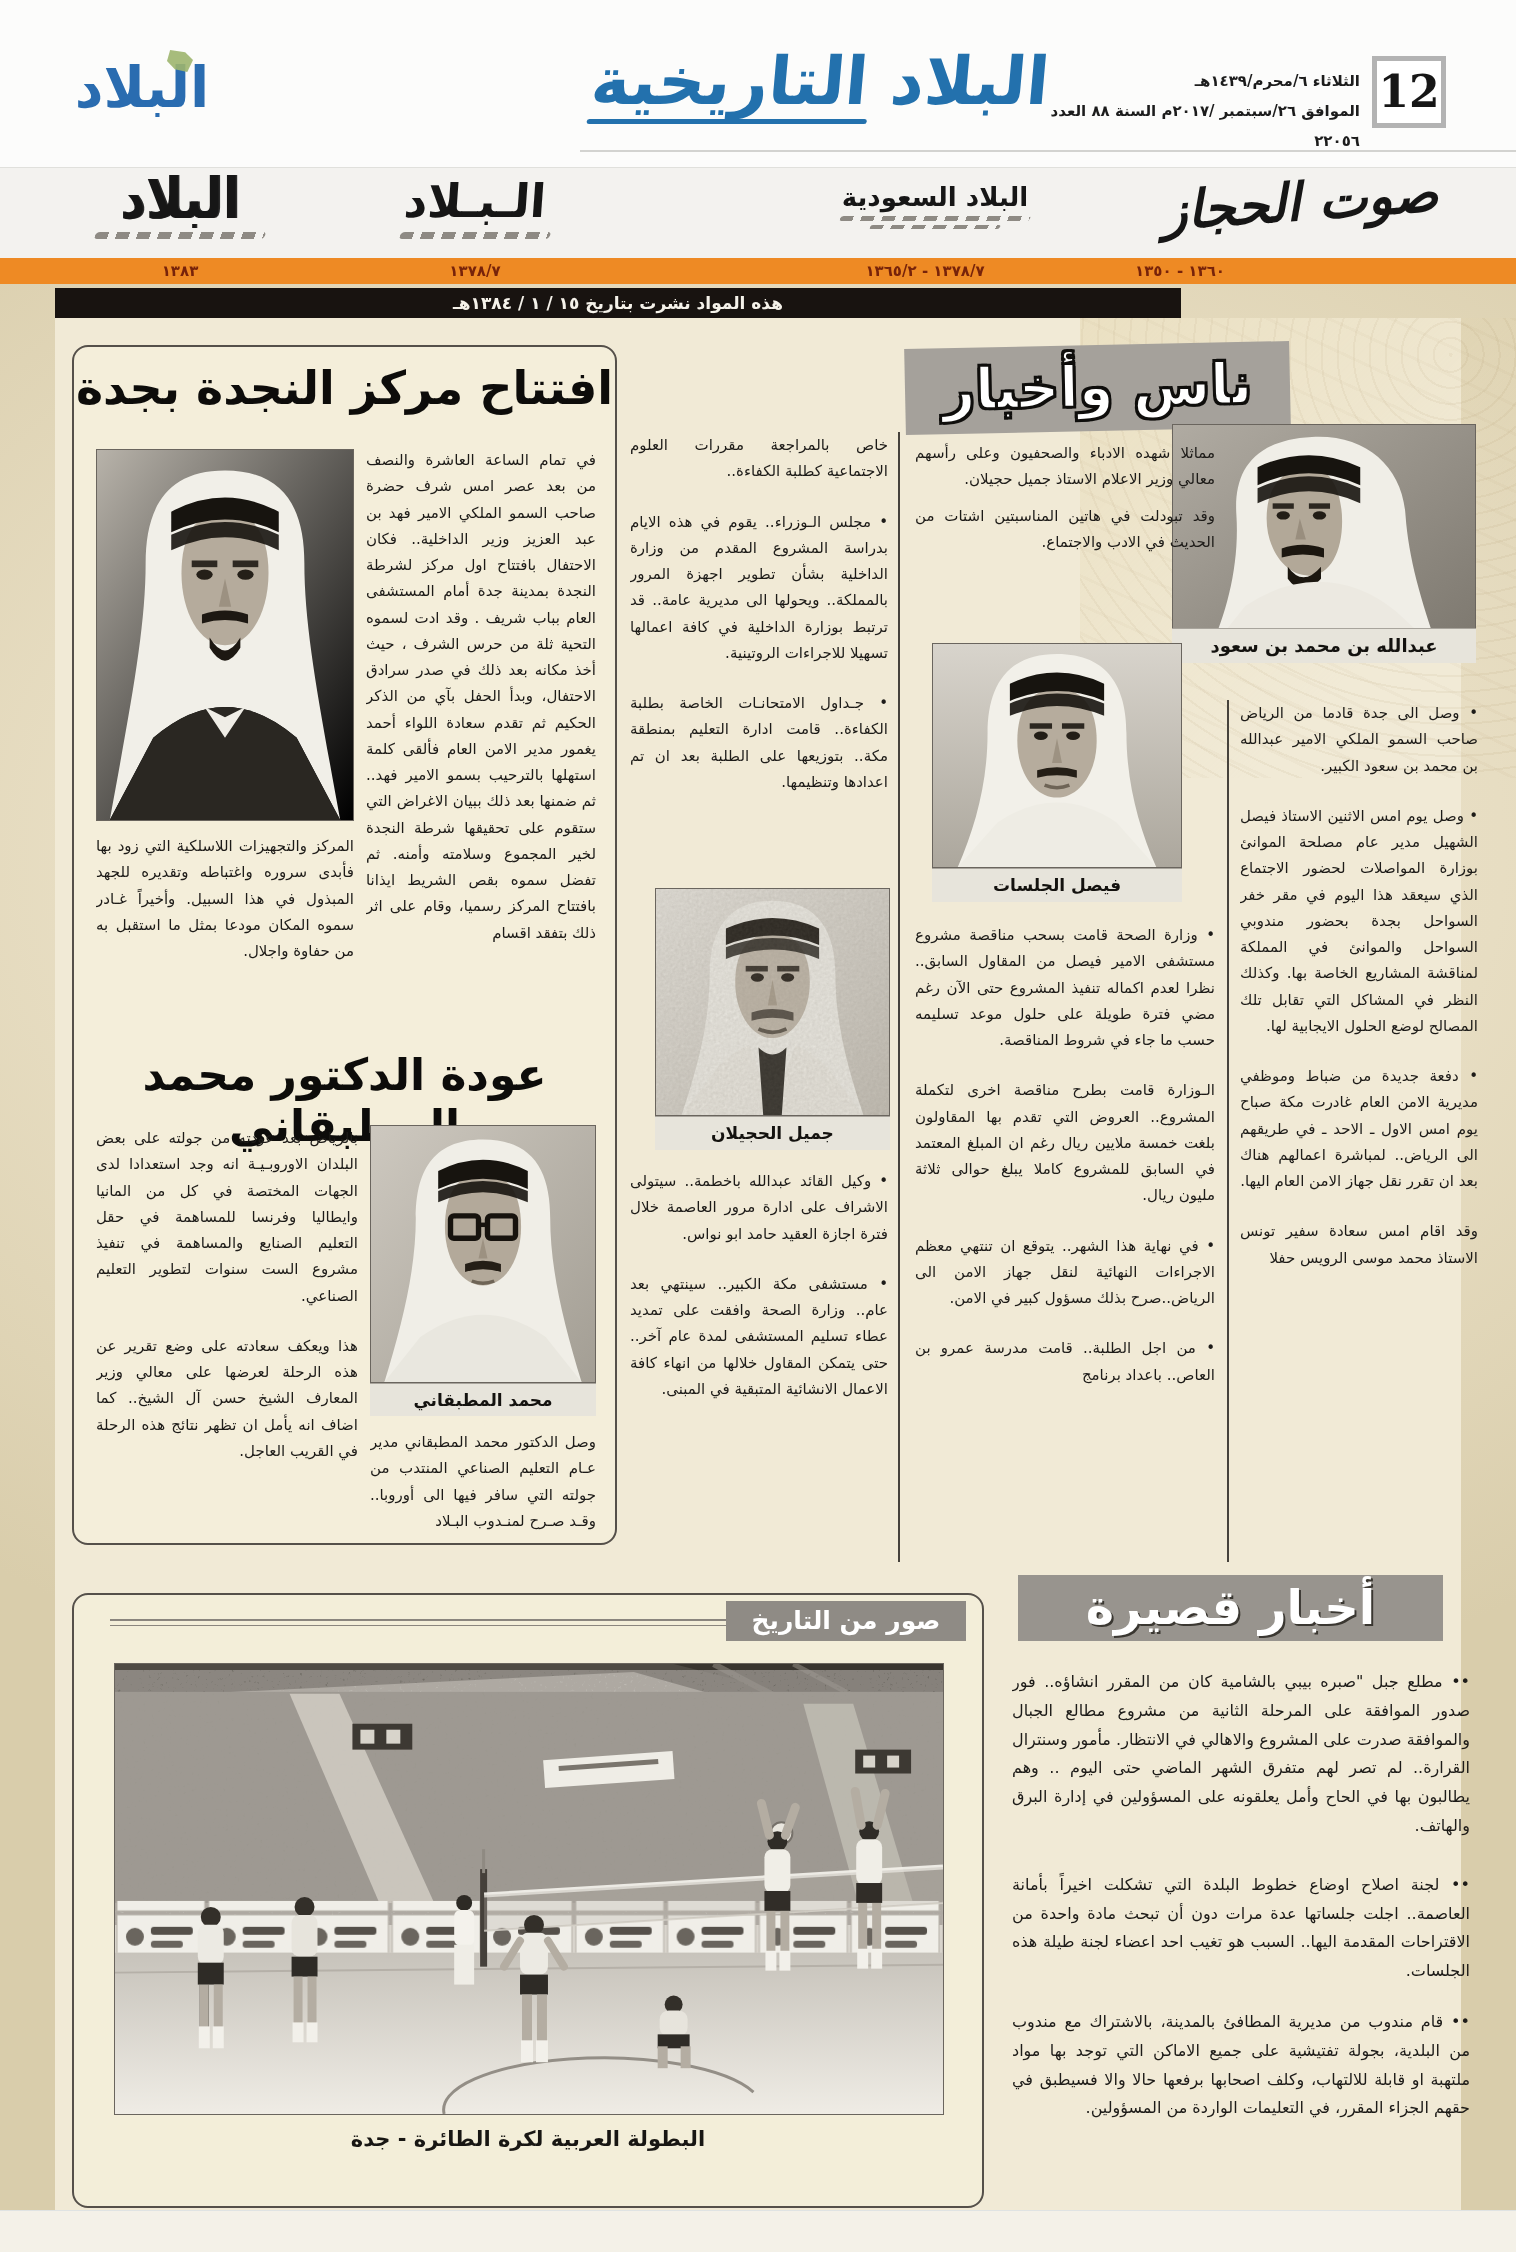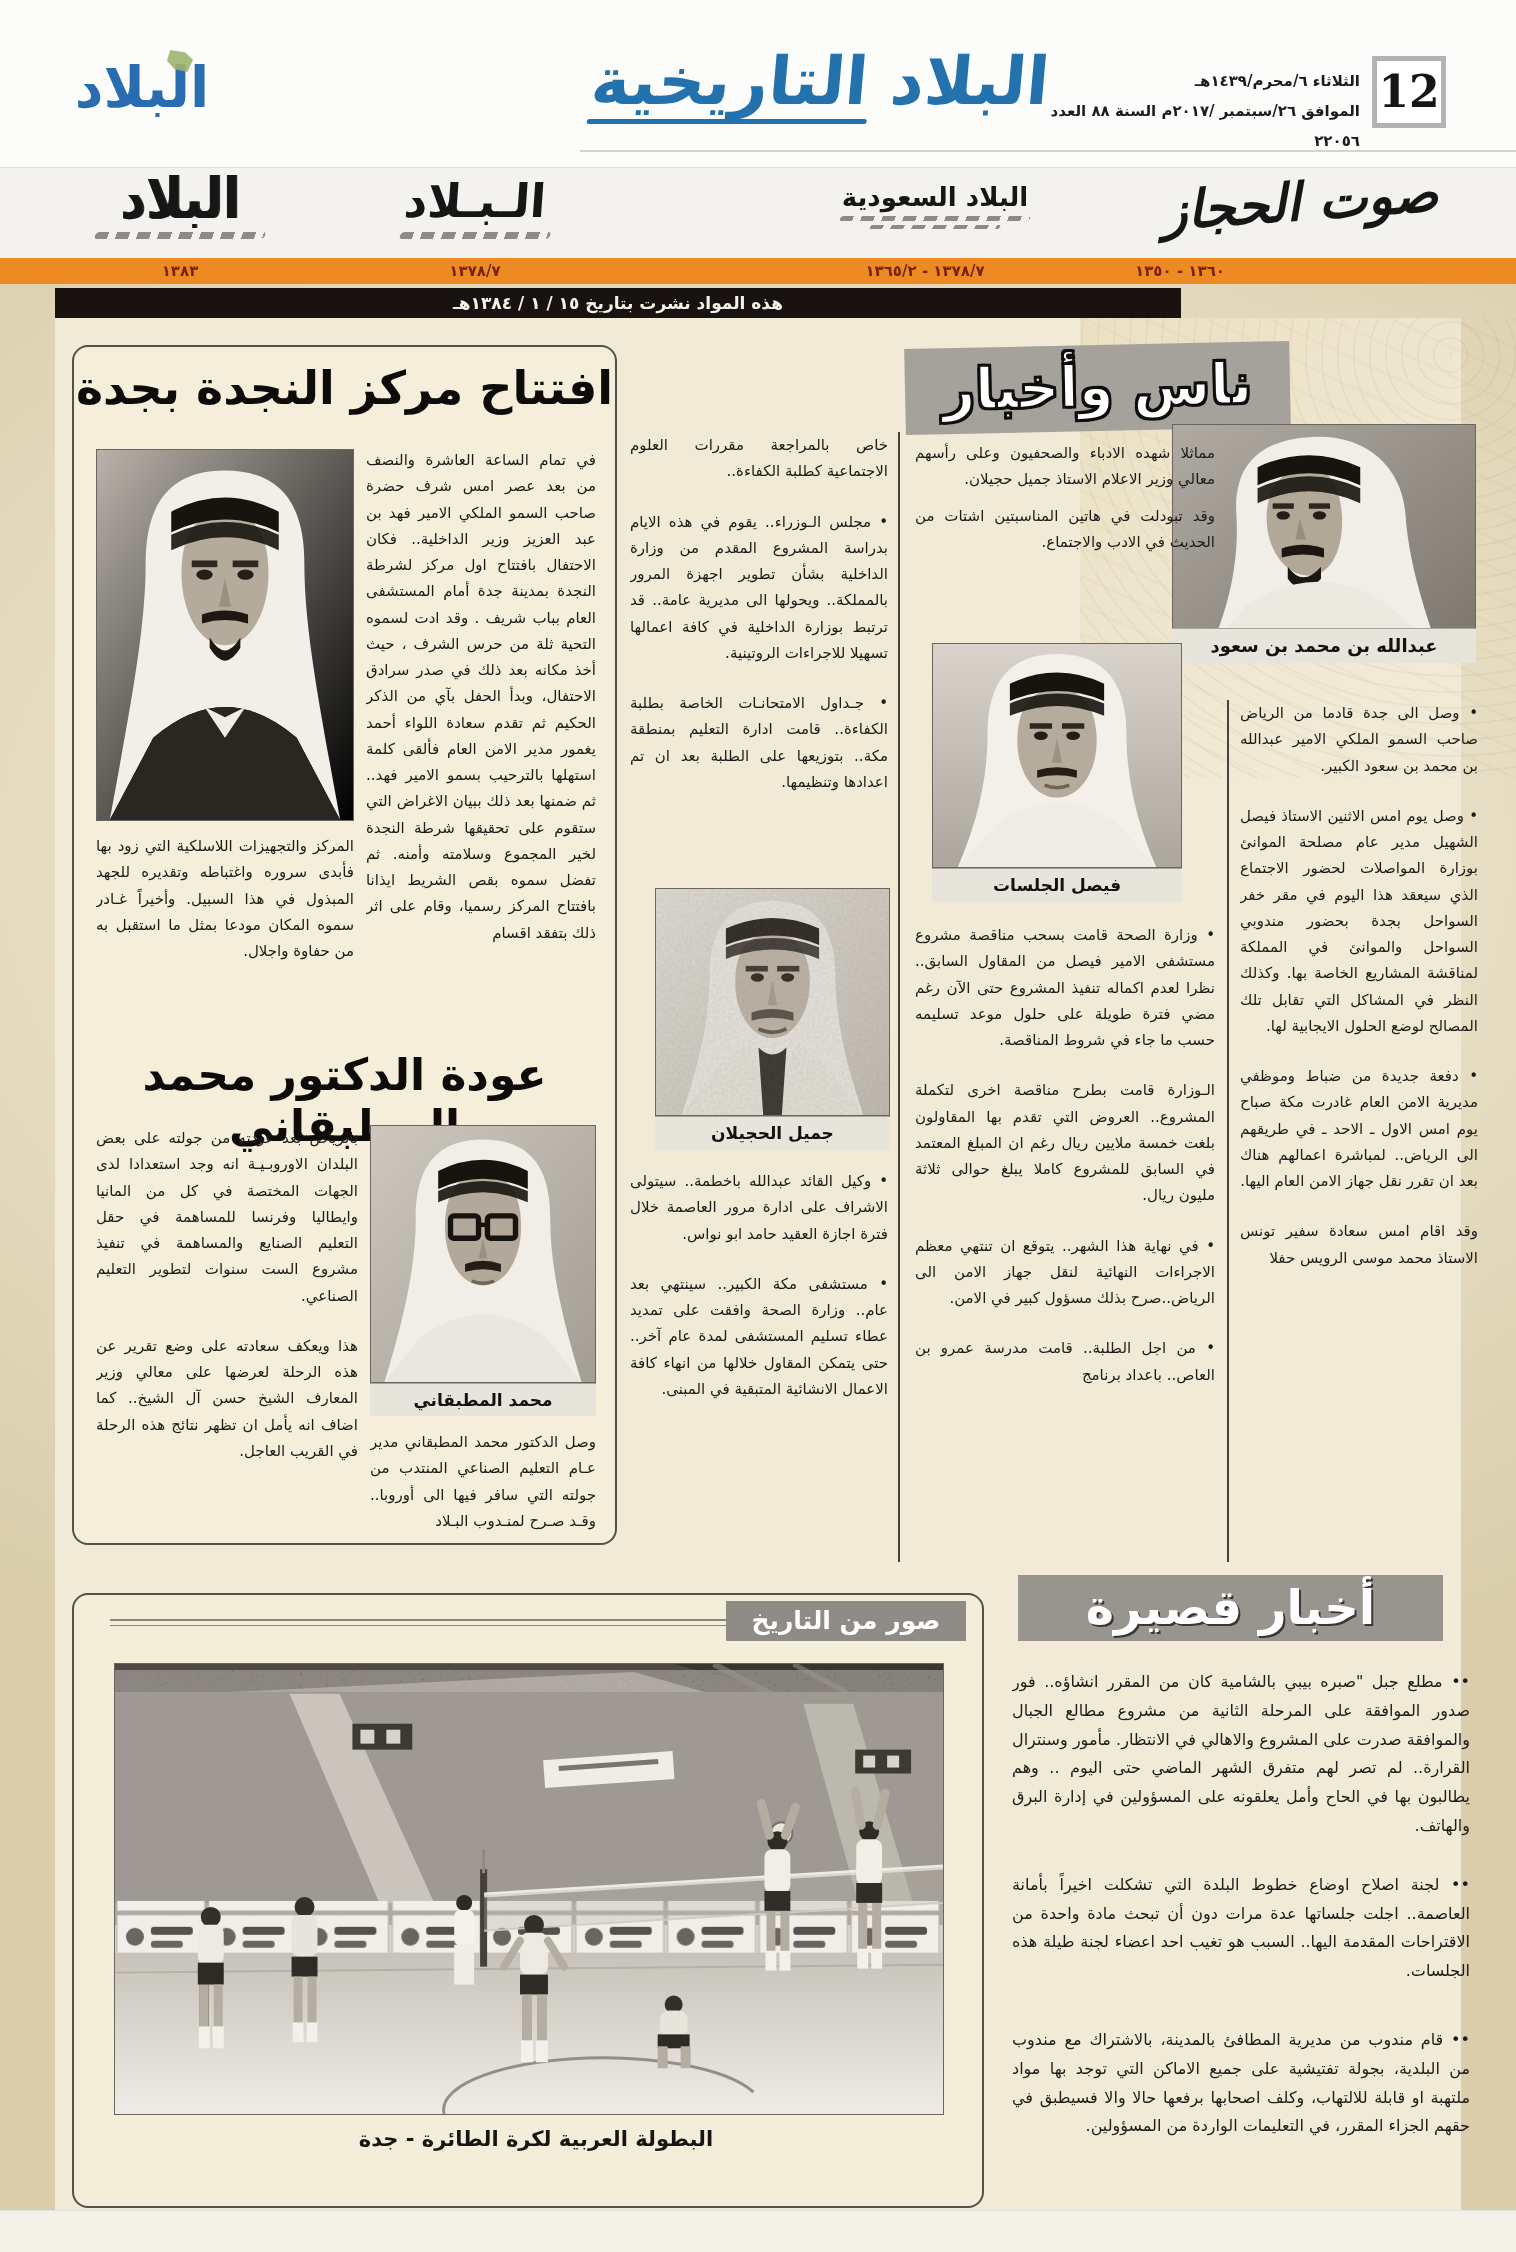--- a/index.html
+++ b/index.html
@@ -81,21 +81,21 @@
     text-shadow:2px 2px 0 #3a3731;}
 
   
   .history-box{left:72px;top:1593px;width:912px;height:615px;background:#f3eed9;
     border:2px solid #55504a;border-radius:16px;box-sizing:border-box;}
   .history-label{position:absolute;right:16px;top:6px;width:240px;height:40px;background:#8f8b85;
     color:#fff;font-weight:bold;font-size:25px;line-height:40px;text-align:center;direction:rtl;}
   .history-rule{position:absolute;left:36px;top:24px;width:630px;height:4px;
     border-top:2px solid #8a857e;border-bottom:1px solid #8a857e;}
   .history-caption{position:absolute;left:0;top:532px;width:100%;text-align:center;direction:rtl;
-    color:#181613;font-weight:bold;font-size:21px;padding-left:8px;}
+    color:#181613;font-weight:bold;font-size:21px;}
 </style>
 </head>
 <body>
 
 <div class="page">
 
   <div class="abs header-band">
     <div class="abs logo-bilad">
       <span class="map-shape"></span>
       <span>البلاد</span>
@@ -324,21 +324,21 @@
   <div class="abs col" style="left:630px;top:1168px;width:258px;height:394px;">
     <p>• وكيل القائد عبدالله باخطمة.. سيتولى الاشراف على ادارة مرور العاصمة خلال فترة اجازة العقيد حامد ابو نواس.</p>
     <p>• مستشفى مكة الكبير.. سينتهي بعد عام.. وزارة الصحة وافقت على تمديد عطاء تسليم المستشفى لمدة عام آخر.. حتى يتمكن المقاول خلالها من انهاء كافة الاعمال الانشائية المتبقية في المبنى.</p>
   </div>
 
   <div class="abs shorts-title-box">
     <span>أخبار قصيرة</span>
   </div>
   <div class="abs col" style="left:1012px;top:1668px;width:458px;height:520px;font-size:16px;line-height:1.8;">
     <p style="margin-bottom:30px;">•• مطلع جبل "صبره بيبي بالشامية كان من المقرر انشاؤه.. فور صدور الموافقة على المرحلة الثانية من مشروع  مطالع الجبال والموافقة صدرت على المشروع والاهالي في الانتظار. مأمور وسنترال القرارة.. لم تصر لهم متفرق الشهر الماضي حتى اليوم .. وهم يطالبون بها في الحاح وأمل يعلقونه على المسؤولين في إدارة البرق والهاتف.</p>
-    <p style="margin-bottom:40px;">•• لجنة اصلاح اوضاع خطوط البلدة التي تشكلت اخيراً بأمانة العاصمة.. اجلت جلساتها عدة مرات دون أن تبحث مادة واحدة من الاقتراحات المقدمة اليها.. السبب هو تغيب احد اعضاء لجنة طيلة هذه الجلسات.</p>
+    <p style="margin-bottom:22px;">•• لجنة اصلاح اوضاع خطوط البلدة التي تشكلت اخيراً بأمانة العاصمة.. اجلت جلساتها عدة مرات دون أن تبحث مادة واحدة من الاقتراحات المقدمة اليها.. السبب هو تغيب احد اعضاء لجنة طيلة هذه الجلسات.</p>
     <p>•• قام مندوب من مديرية المطافئ بالمدينة، بالاشتراك مع مندوب من البلدية، بجولة تفتيشية على جميع الاماكن التي توجد بها مواد ملتهبة او قابلة للالتهاب، وكلف اصحابها برفعها حالا والا فسيطبق في حقهم الجزاء المقرر، في التعليمات الواردة من المسؤولين.</p>
   </div>
 
   <div class="abs history-box">
     <div class="history-rule"></div>
     <div class="history-label">صور من التاريخ</div>
 
     <div class="abs photo" style="left:40px;top:68px;width:830px;height:452px;">
       <svg viewBox="0 0 830 452" preserveAspectRatio="none">
         <defs>

